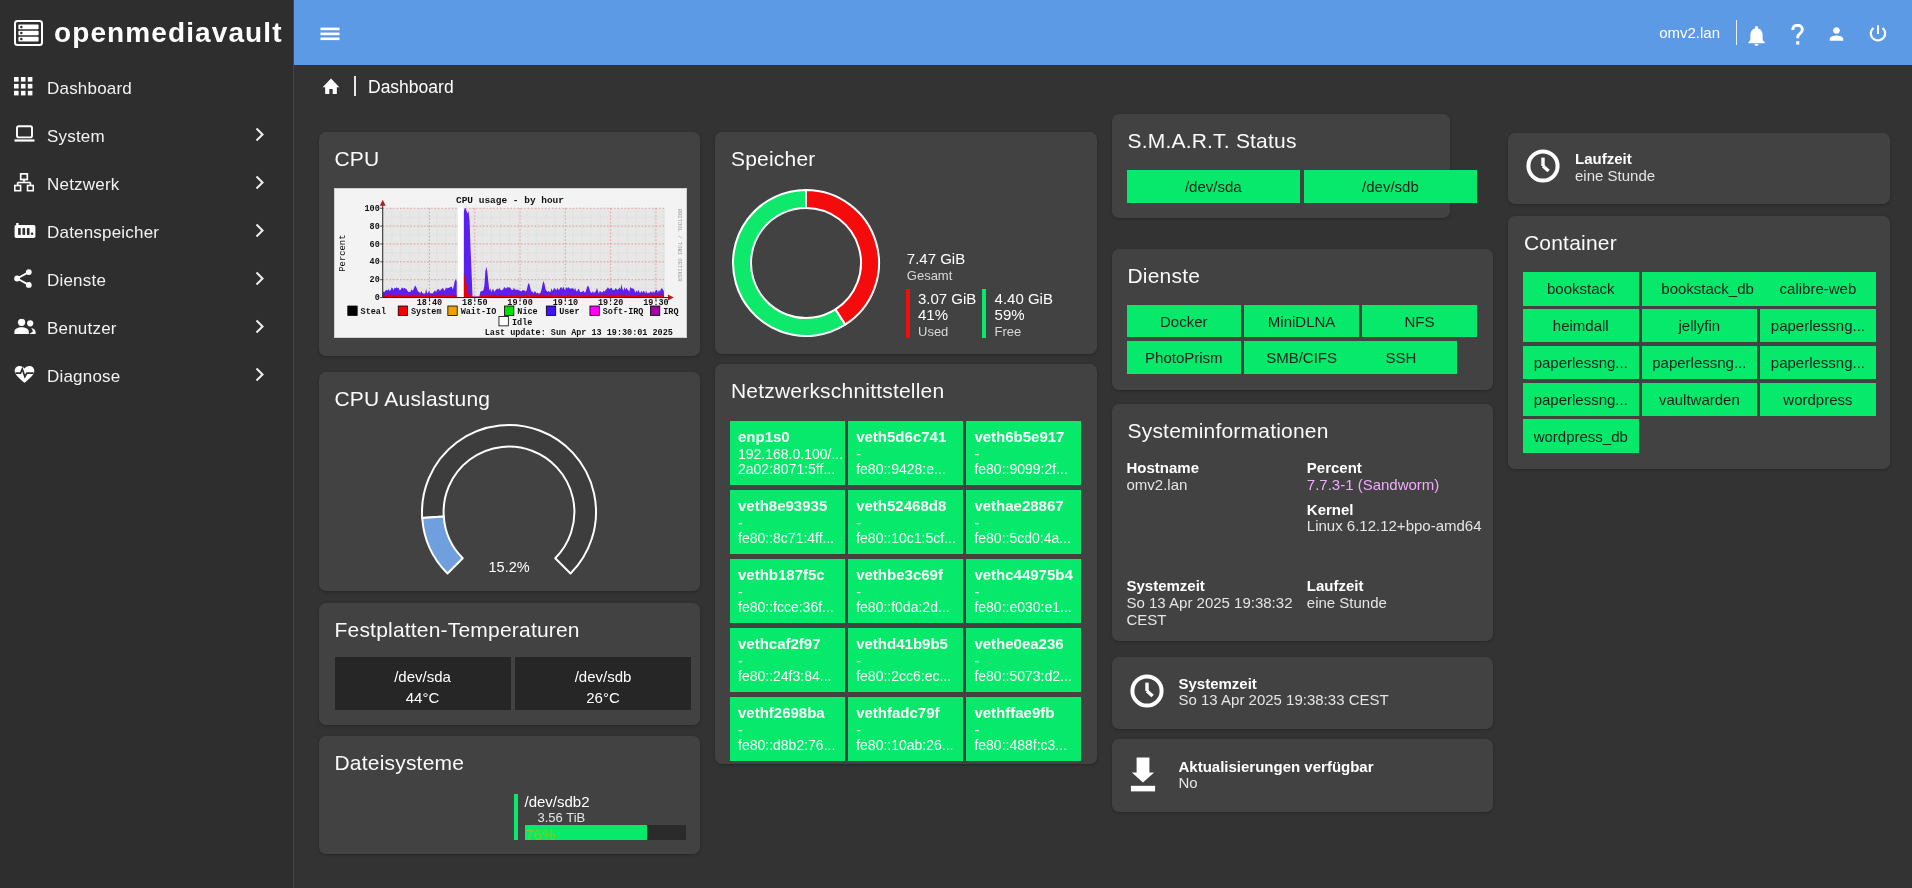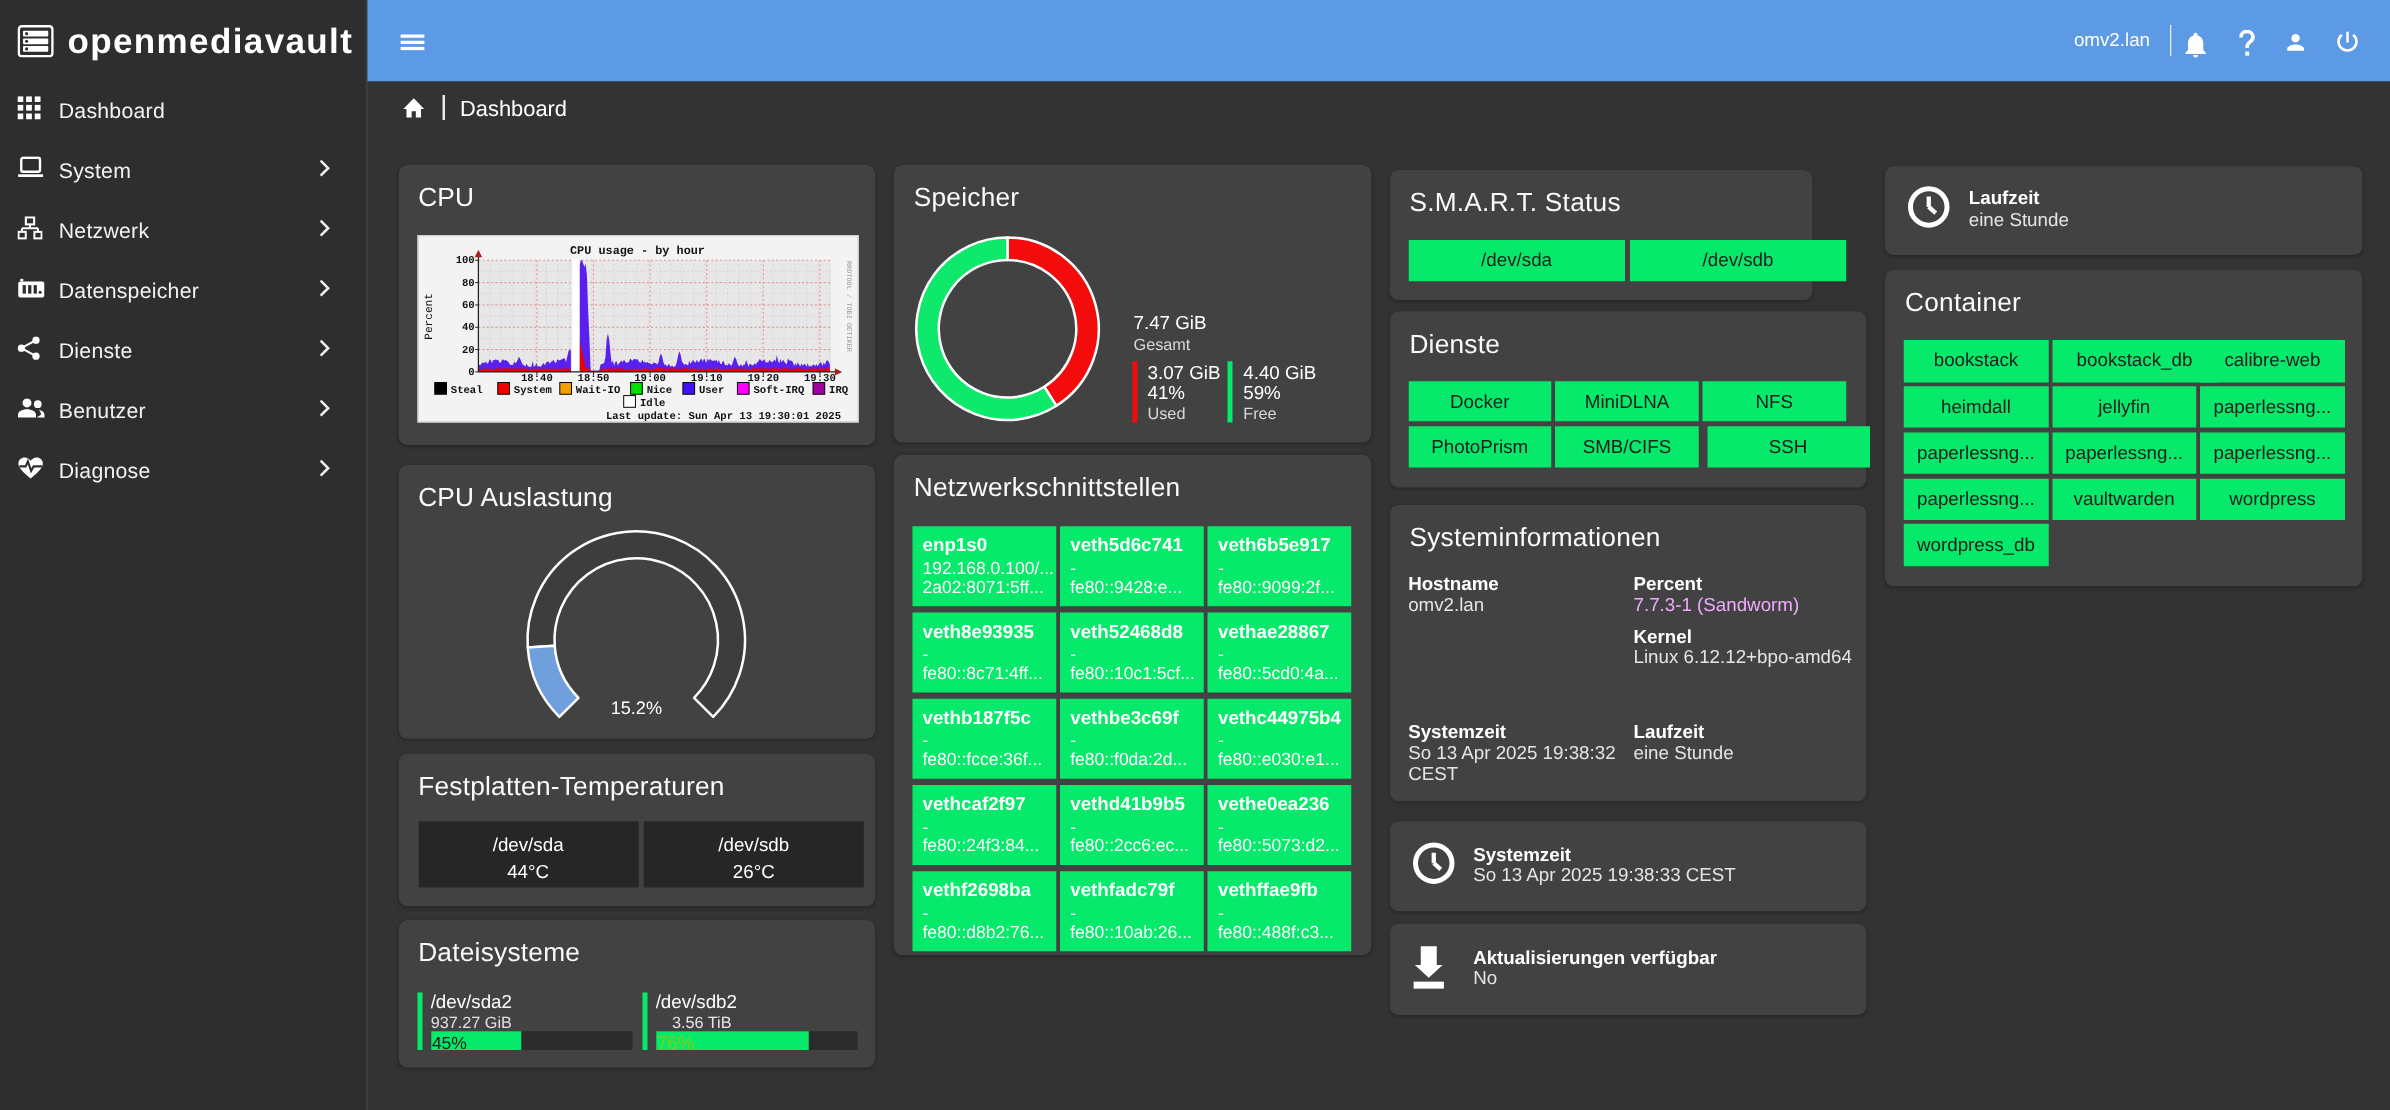--- a/index.html
+++ b/index.html
@@ -272,29 +272,20 @@
 </svg></div>
 <div class="abs" style="left:90.6px;top:187px;width:200px;text-align:center;font-size:14.5px">15.2%</div>
   </div>
 <div class="card" style="left:318.5px;top:602.5px;width:381.5px;height:122px">
     <div class="ctitle">Festplatten-Temperaturen</div>
     <div class="abs" style="left:16px;top:54px;width:176px;height:53px;background:#262626;text-align:center;font-size:15px;line-height:21.5px;padding-top:9px;box-sizing:border-box">/dev/sda<br>44°C</div>
     <div class="abs" style="left:196.5px;top:54px;width:176px;height:53px;background:#262626;text-align:center;font-size:15px;line-height:21.5px;padding-top:9px;box-sizing:border-box">/dev/sdb<br>26°C</div>
   </div>
 <div class="card" style="left:318.5px;top:736px;width:381.5px;height:117.5px">
     <div class="ctitle">Dateisysteme</div>
-    <div class="abs" style="left:15px;top:58px;width:172px;height:46px">
-<div class="abs" style="left:0;top:0;width:4.6px;height:46px;background:#07e96a"></div>
-<div class="abs" style="left:11px;top:-1px;font-size:15px">/dev/sda2</div>
-<div class="abs" style="left:11px;top:16px;font-size:13px;color:#e0e0e0">937.27 GiB</div>
-<div class="abs" style="left:11px;top:31px;width:161px;height:15px;background:#2b2b2b">
-<div class="abs" style="left:0;top:0;width:45%;height:15px;background:#07e96a"></div>
-<div class="abs" style="left:1px;top:0.5px;font-size:14px;color:#1c1c1c">45%</div>
-</div>
-    </div>
     <div class="abs" style="left:195px;top:58px;width:172px;height:46px">
 <div class="abs" style="left:0;top:0;width:4.6px;height:46px;background:#07e96a"></div>
 <div class="abs" style="left:11px;top:-1px;font-size:15px">/dev/sdb2</div>
 <div class="abs" style="left:24px;top:16px;font-size:13px;color:#e5e5e5">3.56 TiB</div>
 <div class="abs" style="left:11px;top:31px;width:161px;height:15px;background:#2b2b2b">
 <div class="abs" style="left:0;top:0;width:76%;height:15px;background:#07e96a"></div>
 <div class="abs" style="left:1px;top:0.5px;font-size:15px;color:#84cc16">76%</div>
 </div>
     </div>
   </div>
@@ -382,33 +373,33 @@
       <b>vethfadc79f</b>
       <span>-</span>
       <span>fe80::10ab:26...</span>
     </div>
     <div class="tile" style="left:251.4px;top:332.5px;width:115px;height:64.5px">
       <b>vethffae9fb</b>
       <span>-</span>
       <span>fe80::488f:c3...</span>
     </div>
   </div>
-<div class="card" style="left:1111.5px;top:136px;width:338px;height:104px">
+<div class="card" style="left:1111.5px;top:114px;width:338px;height:104px">
     <div class="ctitle">S.M.A.R.T. Status</div>
     <div class="gbtn" style="left:15px;top:56px;width:173.5px;height:33px">/dev/sda</div>
     <div class="gbtn" style="left:192.2px;top:56px;width:173.5px;height:33px">/dev/sdb</div>
   </div>
 <div class="card" style="left:1111.5px;top:248.8px;width:381.5px;height:141.4px">
     <div class="ctitle">Dienste</div>
     <div class="gbtn" style="left:15.0px;top:56.0px;width:114.6px;height:32.5px">Docker</div>
     <div class="gbtn" style="left:132.8px;top:56.0px;width:114.6px;height:32.5px">MiniDLNA</div>
     <div class="gbtn" style="left:250.6px;top:56.0px;width:114.6px;height:32.5px">NFS</div>
     <div class="gbtn" style="left:15.0px;top:92.6px;width:114.6px;height:32.5px">PhotoPrism</div>
     <div class="gbtn" style="left:132.8px;top:92.6px;width:114.6px;height:32.5px">SMB/CIFS</div>
-    <div class="gbtn" style="left:254px;top:92.6px;width:130px;height:32.5px">SSH</div>
+    <div class="gbtn" style="left:234px;top:92.6px;width:111px;height:32.5px">SSH</div>
   </div>
 <div class="card" style="left:1111.5px;top:404.4px;width:381.5px;height:236.6px">
     <div class="ctitle">Systeminformationen</div>
     <div class="abs" style="left:15px;top:56px;width:186px;font-size:15px;line-height:16.6px"><span class="lbl">Hostname</span><br><span style="color:#e4e4e4">omv2.lan</span></div>
     <div class="abs" style="left:195.3px;top:56px;width:186px;font-size:15px;line-height:16.6px"><span class="lbl">Percent</span><br><span style="color:#f0abfc">7.7.3-1 (Sandworm)</span></div>
     <div class="abs" style="left:195.3px;top:97.2px;width:186px;font-size:15px;line-height:16.6px"><span class="lbl">Kernel</span><br><span style="color:#e4e4e4">Linux 6.12.12+bpo-amd64</span></div>
     <div class="abs" style="left:15px;top:174px;width:178px;font-size:15px;line-height:16.6px"><span class="lbl">Systemzeit</span><br><span style="color:#e4e4e4">So 13 Apr 2025 19:38:32 CEST</span></div>
     <div class="abs" style="left:195.3px;top:174px;width:186px;font-size:15px;line-height:16.6px"><span class="lbl">Laufzeit</span><br><span style="color:#e4e4e4">eine Stunde</span></div>
   </div>
 <div class="card ico-card" style="left:1111.5px;top:656.5px;width:381.5px;height:72px">

